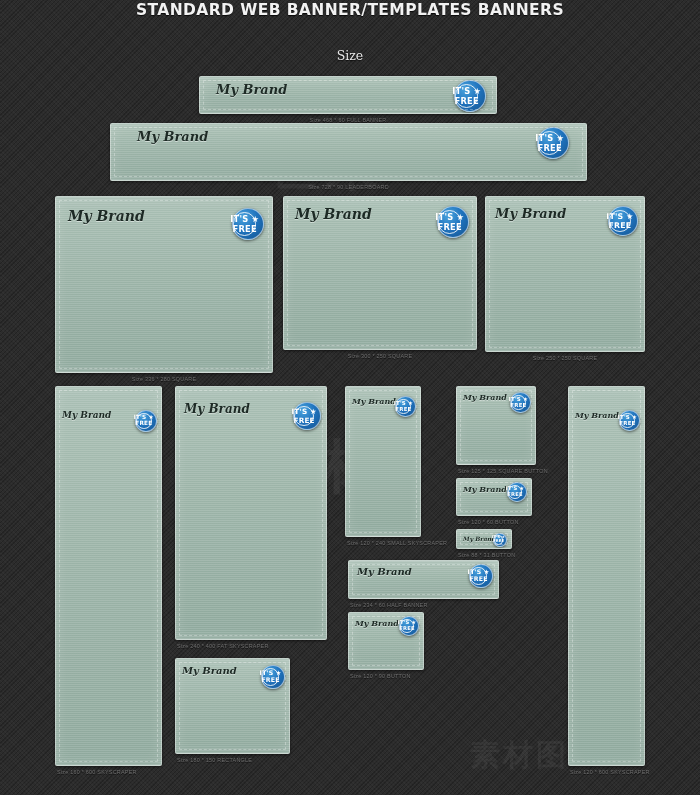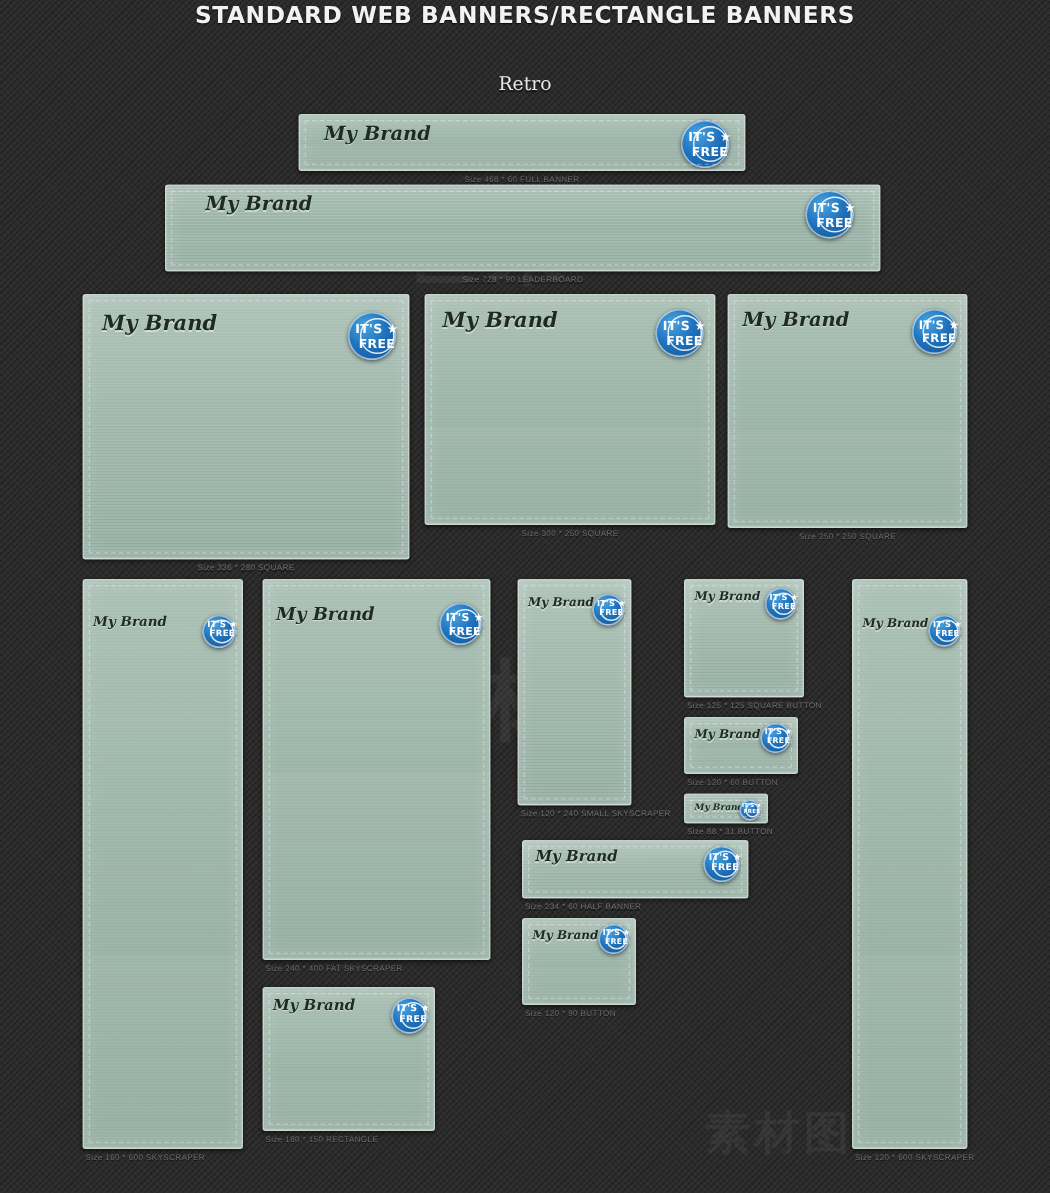--- a/index.html
+++ b/index.html
@@ -88,21 +88,21 @@
 
   
   .badge {
     position: absolute;
     border-radius: 50%;
     background: radial-gradient(circle at 34% 28%, #4aa3dd 0%, #1f72bd 48%, #15548f 100%);
     border: 1px solid rgba(255,255,255,0.55);
     box-shadow: 0 1px 3px rgba(0,0,0,0.55);
     display: flex;
     align-items: center;
-    justify-content: flex-end;
+    justify-content: flex-start;
     margin-left: 19px;
   }
   .badge-inner {
     width: 78%;
     height: 78%;
     border-radius: 50%;
     border: 1px solid rgba(255,255,255,0.85);
     display: flex;
     flex-direction: column;
     align-items: center;
@@ -124,22 +124,22 @@
     font-family: "Liberation Sans", sans-serif;
     font-size: 5.4px;
     letter-spacing: 0.25px;
     white-space: nowrap;
     text-shadow: 0 1px 0 rgba(0,0,0,0.6);
   }
 </style>
 </head>
 <body>
 
-<h1 id="page-title">STANDARD WEB BANNERS/RECTANGLE BANNERS</h1>
-<div id="subtitle">Retro</div>
+<h1 id="page-title">STANDARD WEB BANNER/TEMPLATES BANNERS</h1>
+<div id="subtitle">Size</div>
 
 <div class="watermark wm1">芒果</div>
 <div class="watermark wm2">素材</div>
 <div class="watermark wm3">芒果</div>
 <div class="watermark wm4">素材图</div>
 
 <div id="banner-gallery">
     <div class="caption" style="left: 199px; top: 117px; width: 298px; text-align: center;">Size 468 * 60 FULL BANNER</div>
     <div class="banner-wrap" style="left: 199px; top: 76px; width: 298px; height: 38px;">
       <div class="banner">

